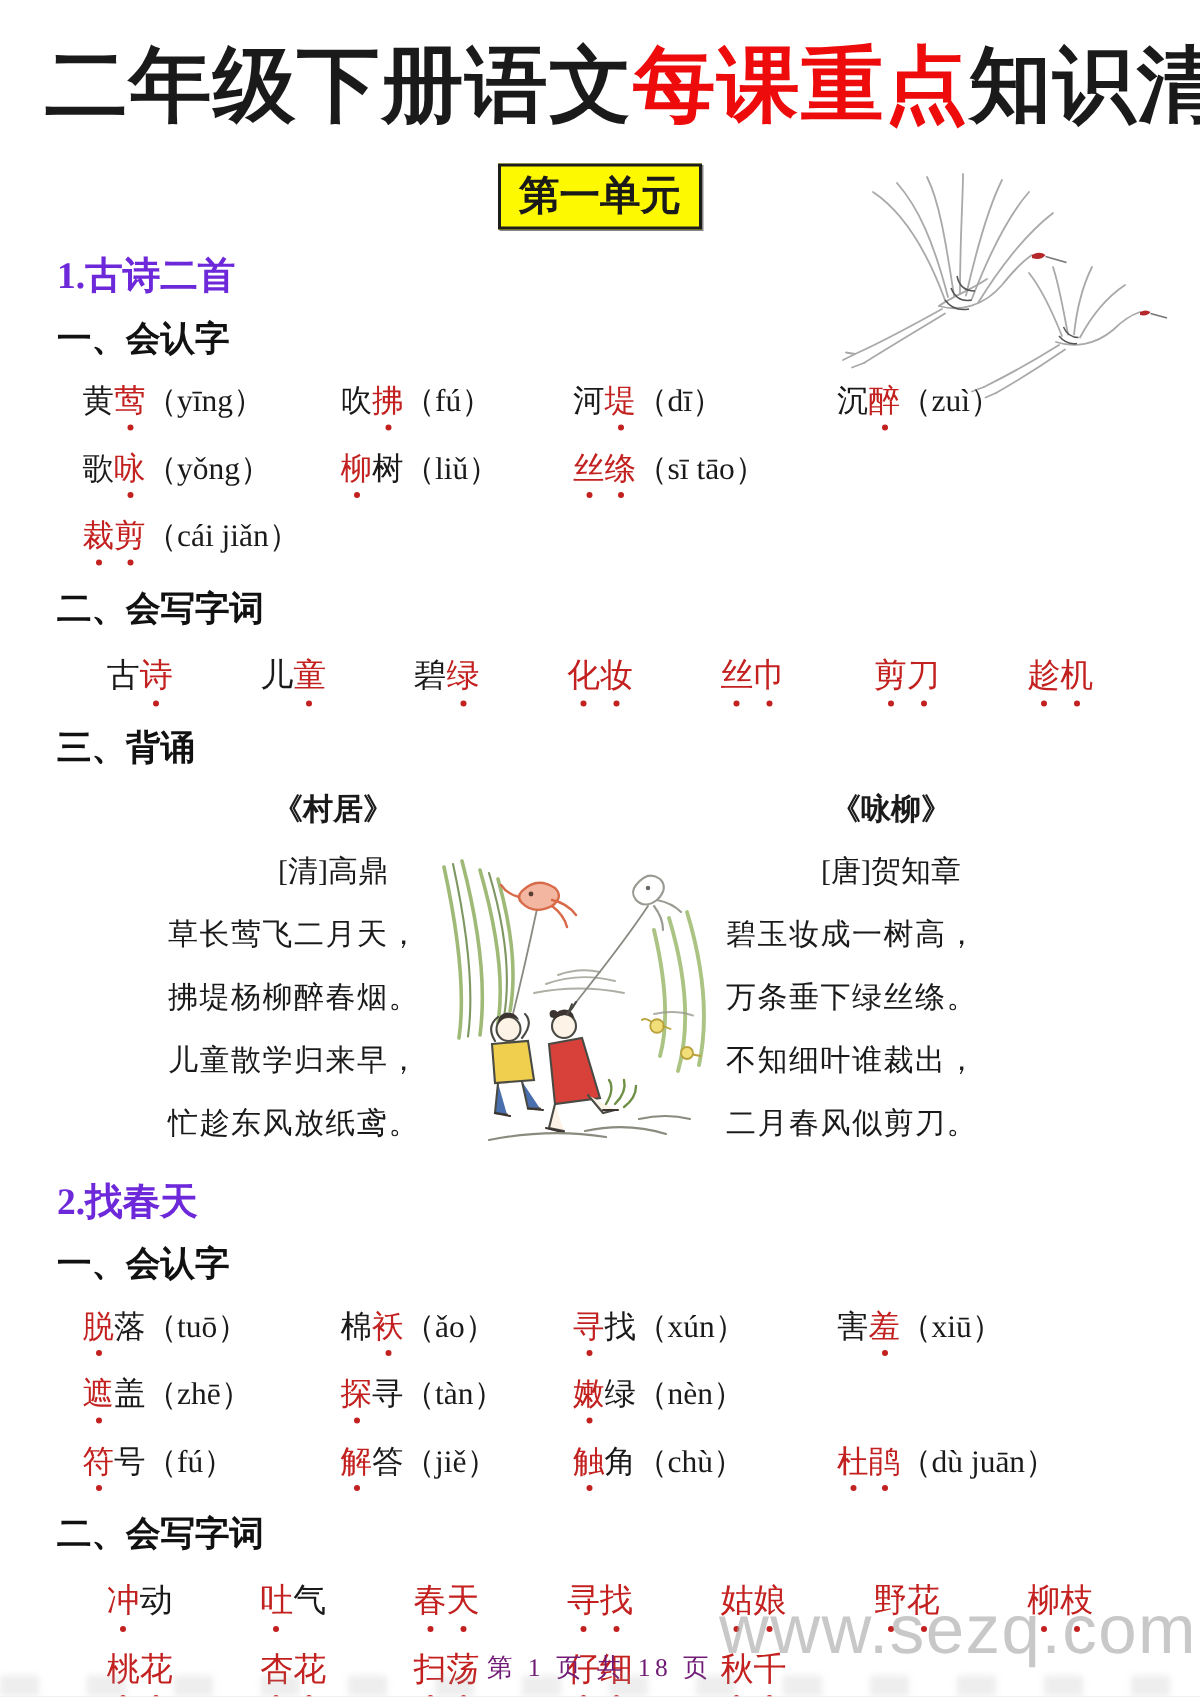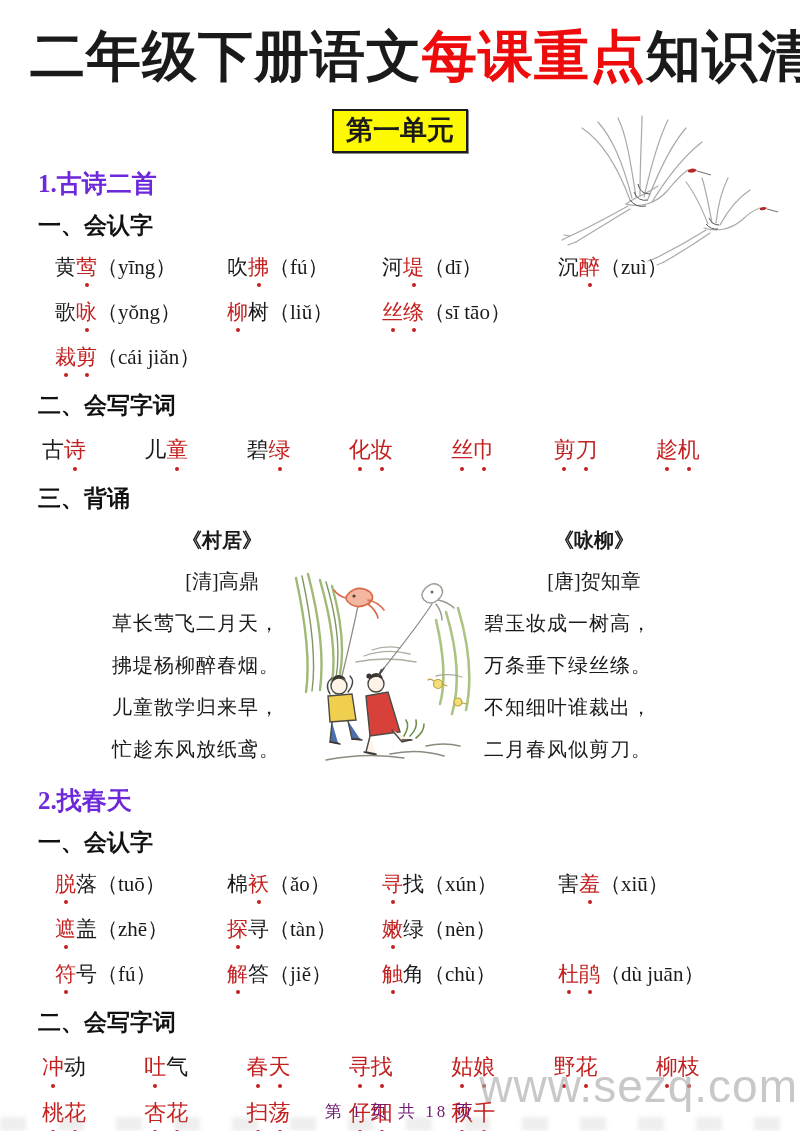--- a/index.html
+++ b/index.html
@@ -49,21 +49,21 @@
   }
   
   .rows{margin:4px 0 0 55px;}
   .rec-row{
     display:grid;
     grid-template-columns:172px 155px 176px auto;
     height:45px;
     align-items:center;
     font-size:21px;
   }
-  .write-rows{margin:6px 0 0 42px;}
+  .write-rows{margin:6px 0 0 42px;text-align:center;}
   .write-row{
     display:grid;
     grid-template-columns:repeat(7,1fr);
     height:46px;
     align-items:center;
     font-size:22px;
     width:716px;
   }
   .word{white-space:nowrap;}
   .ch{position:relative;display:inline-block;}

